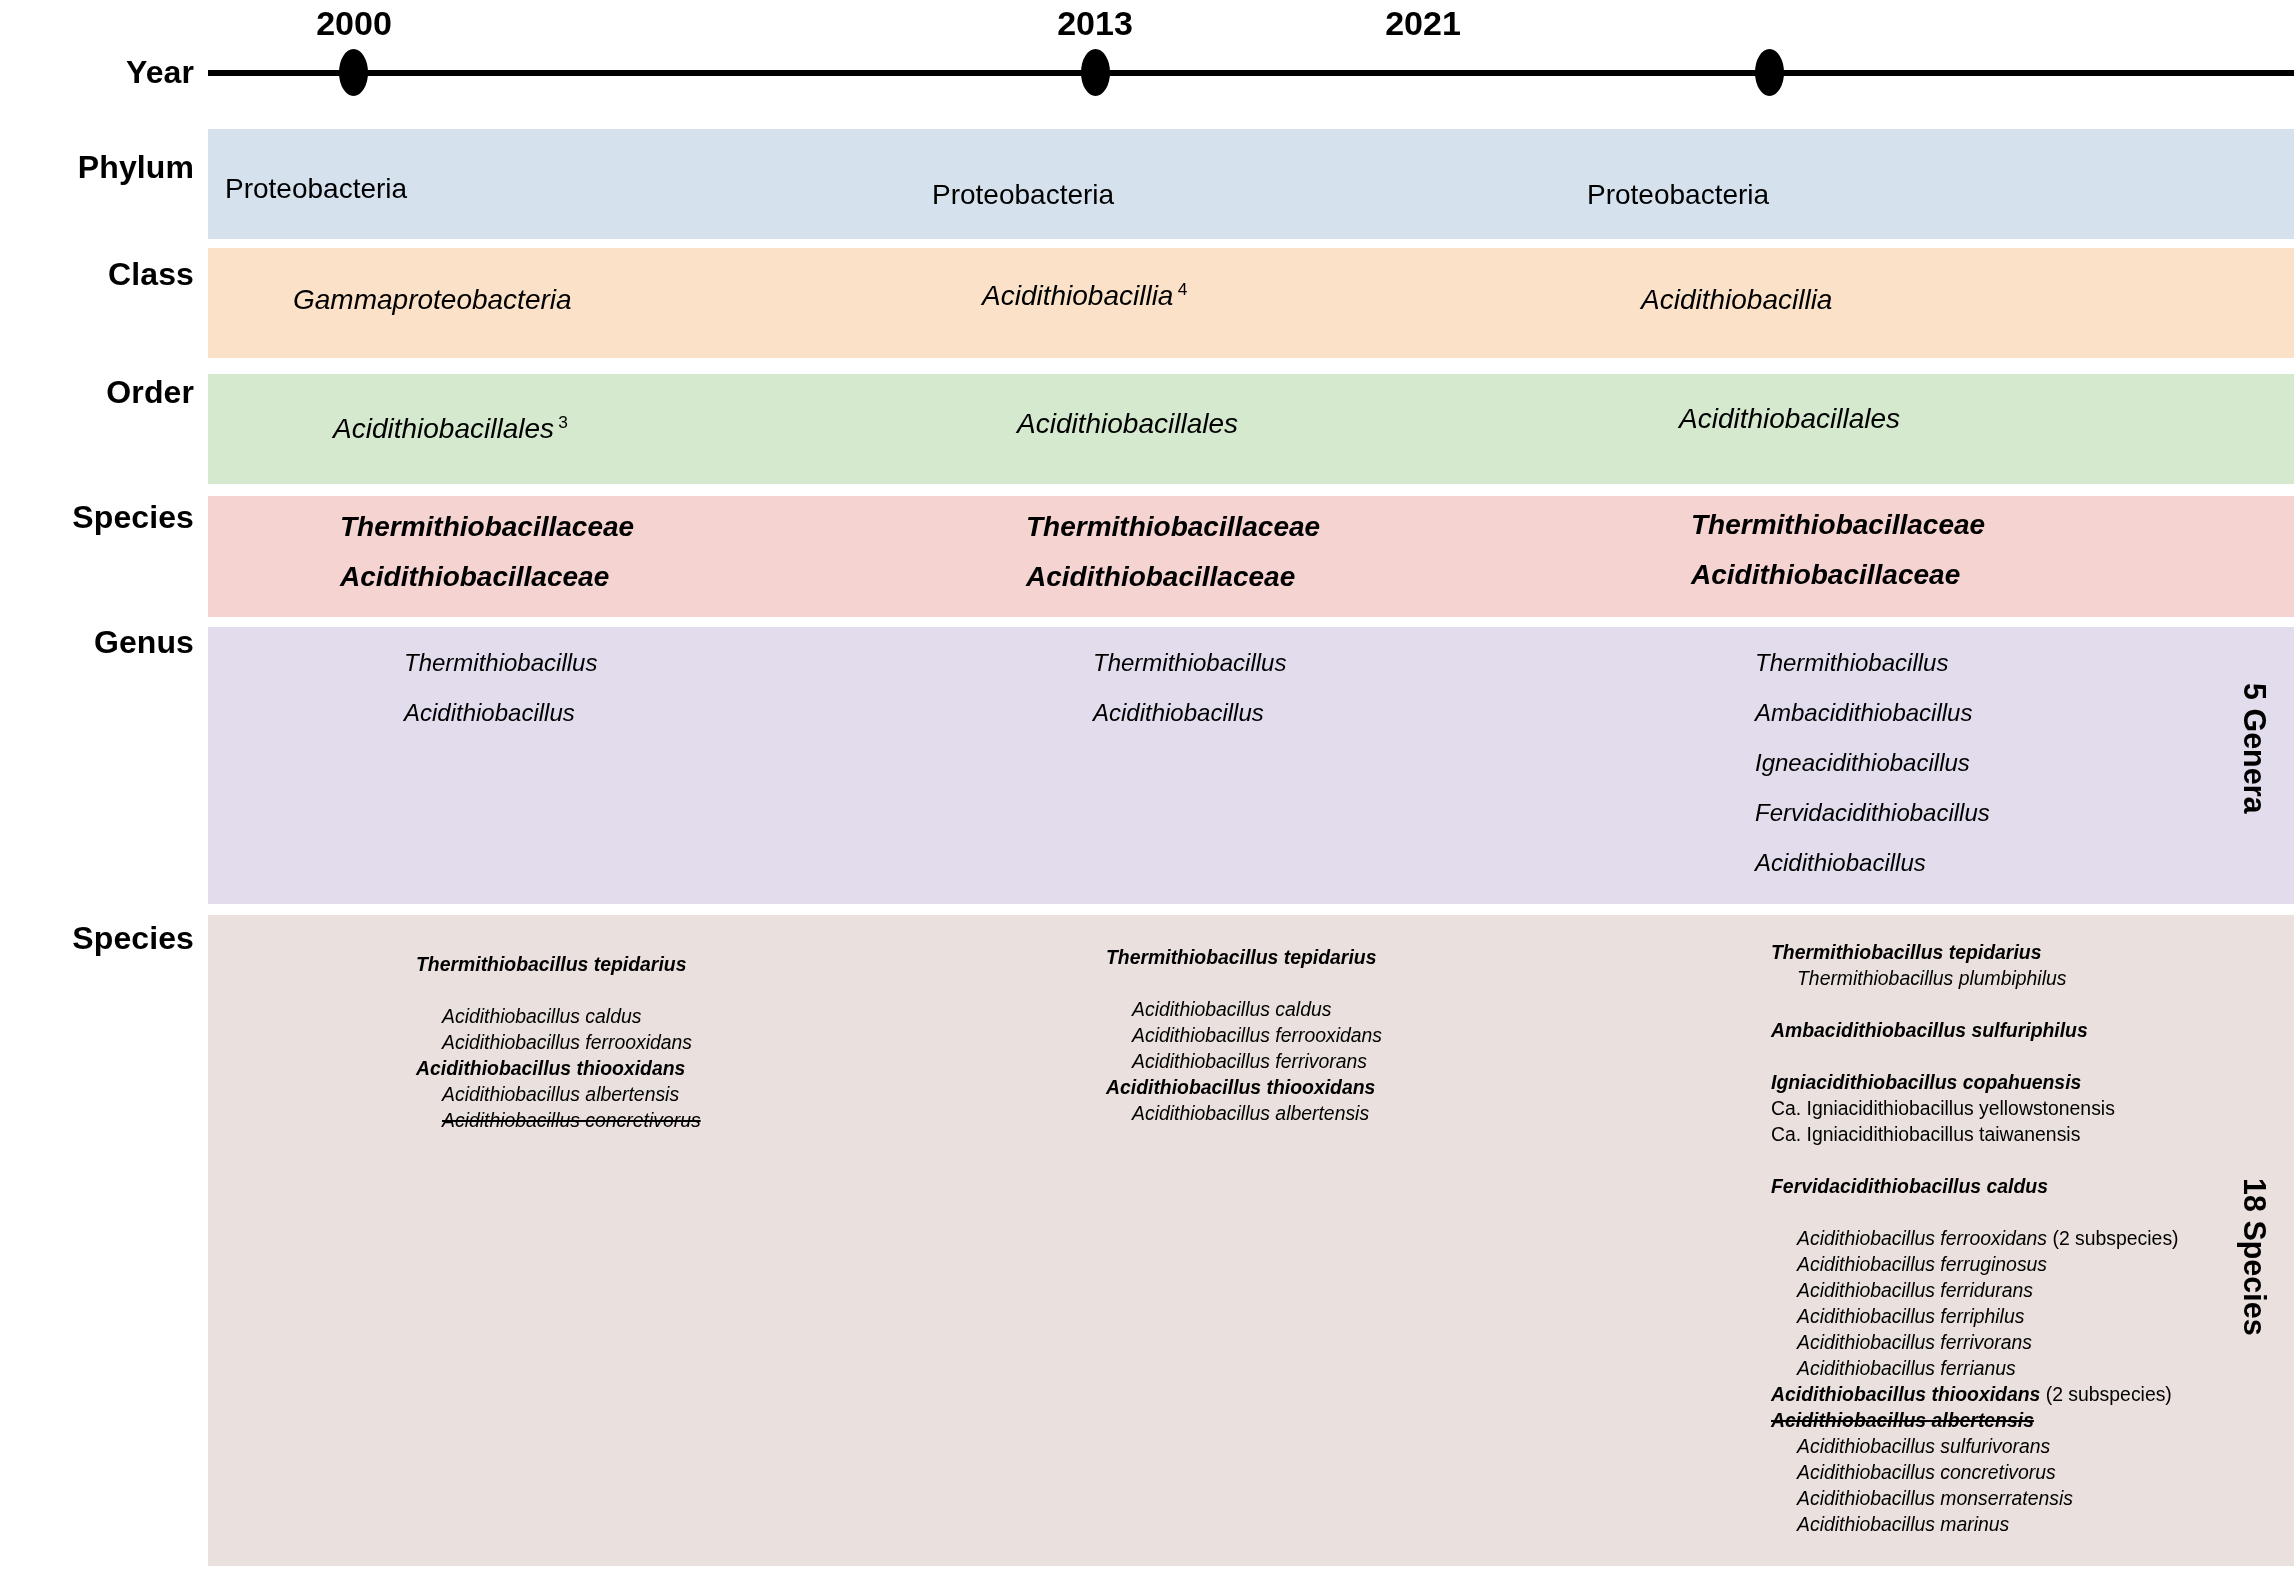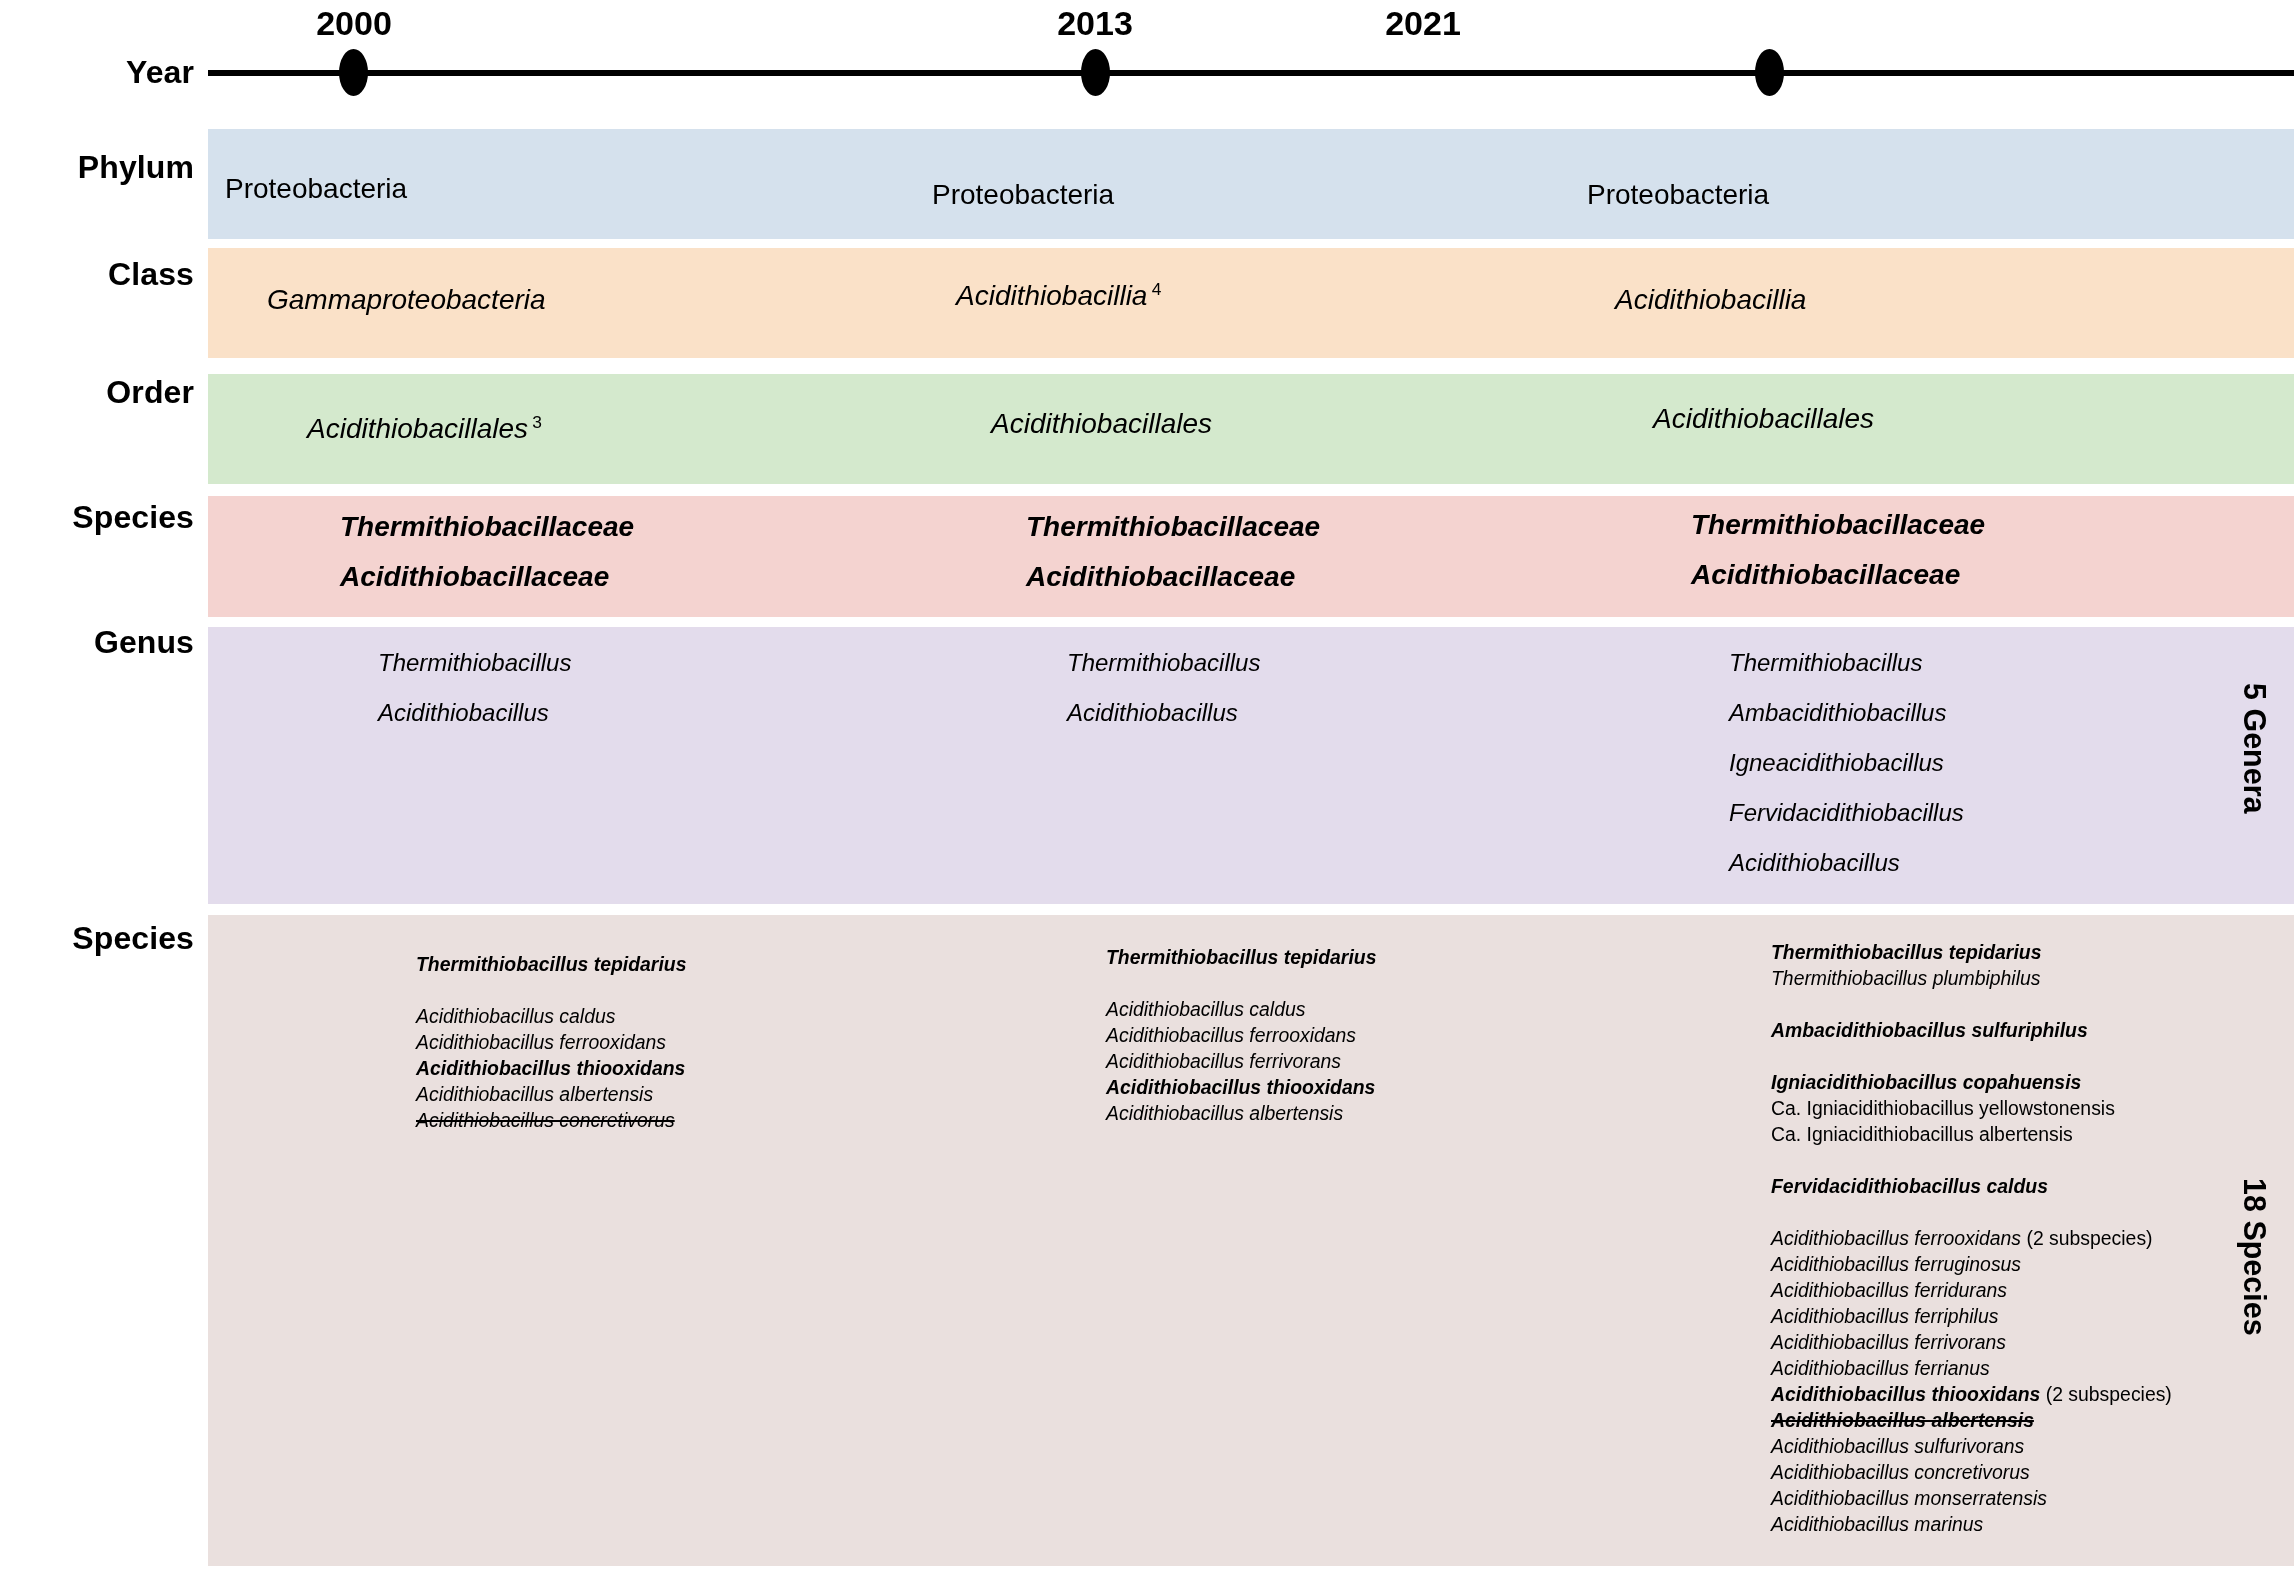--- a/index.html
+++ b/index.html
@@ -60,21 +60,21 @@
     position:absolute;
     left:208px;
     width:2086px;
   }
 
   
   .cell{
     position:absolute;
     white-space:nowrap;
   }
-  .it{font-style:italic;}
+  .it{font-style:italic;margin-left:26px;}
   .bi{font-style:italic;font-weight:bold;}
   .up{font-style:normal;text-align:center;}
   .strike{text-decoration:line-through;text-decoration-thickness:2.1px;}
   .sup{
     font-size:.62em;
     vertical-align:super;
     font-style:normal;
     font-weight:normal;
     padding-left:4.2px;
   }
@@ -188,21 +188,21 @@
       <div><span class="it">Acidithiobacillus albertensis</span></div>
     </div>
   <div class="cell t-species" id="species-2021" style="left:1771px;top:939px;">
       <div><span class="bi">Thermithiobacillus tepidarius</span></div>
       <div><span class="it">Thermithiobacillus plumbiphilus</span></div>
       <span class="gap"></span>
       <div><span class="bi">Ambacidithiobacillus sulfuriphilus</span></div>
       <span class="gap"></span>
       <div><span class="bi">Igniacidithiobacillus copahuensis</span></div>
       <div><span class="up">Ca. Igniacidithiobacillus yellowstonensis</span></div>
-      <div><span class="up">Ca. Igniacidithiobacillus albertensis</span></div>
+      <div><span class="up">Ca. Igniacidithiobacillus taiwanensis</span></div>
       <span class="gap"></span>
       <div><span class="bi">Fervidacidithiobacillus caldus</span></div>
       <span class="gap"></span>
       <div><span class="it">Acidithiobacillus ferrooxidans</span><span class="up"> (2 subspecies)</span></div>
       <div><span class="it">Acidithiobacillus ferruginosus</span></div>
       <div><span class="it">Acidithiobacillus ferridurans</span></div>
       <div><span class="it">Acidithiobacillus ferriphilus</span></div>
       <div><span class="it">Acidithiobacillus ferrivorans</span></div>
       <div><span class="it">Acidithiobacillus ferrianus</span></div>
       <div><span class="bi">Acidithiobacillus thiooxidans</span><span class="up"> (2 subspecies)</span></div>

